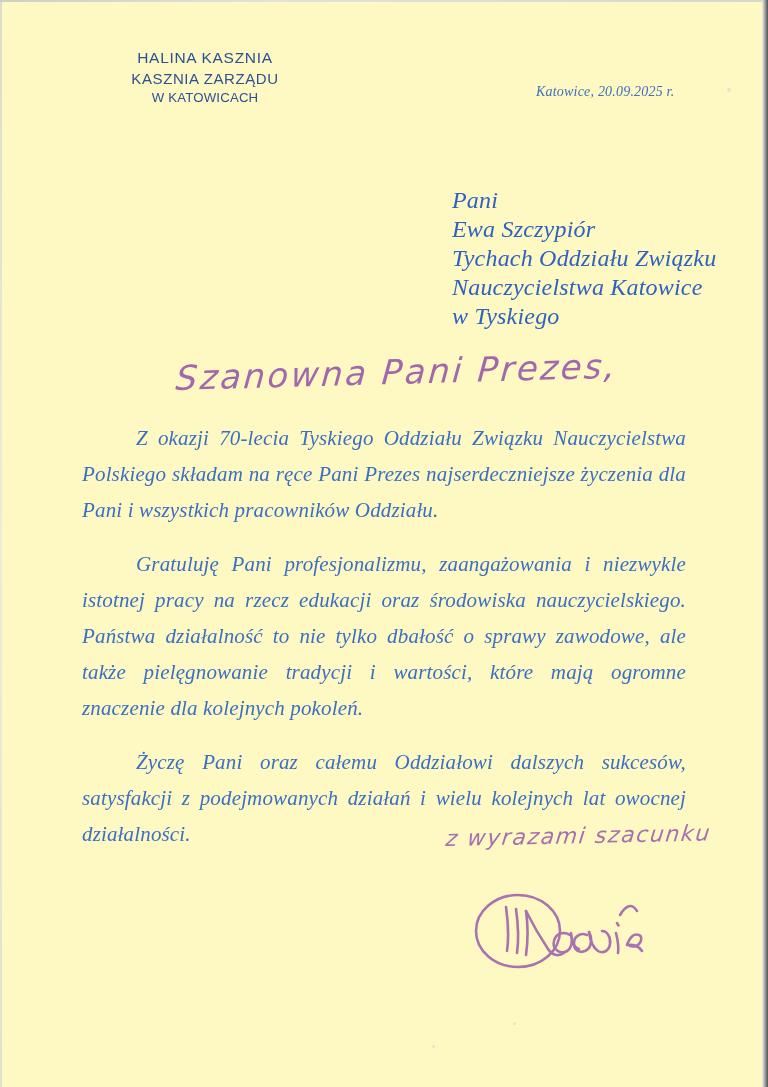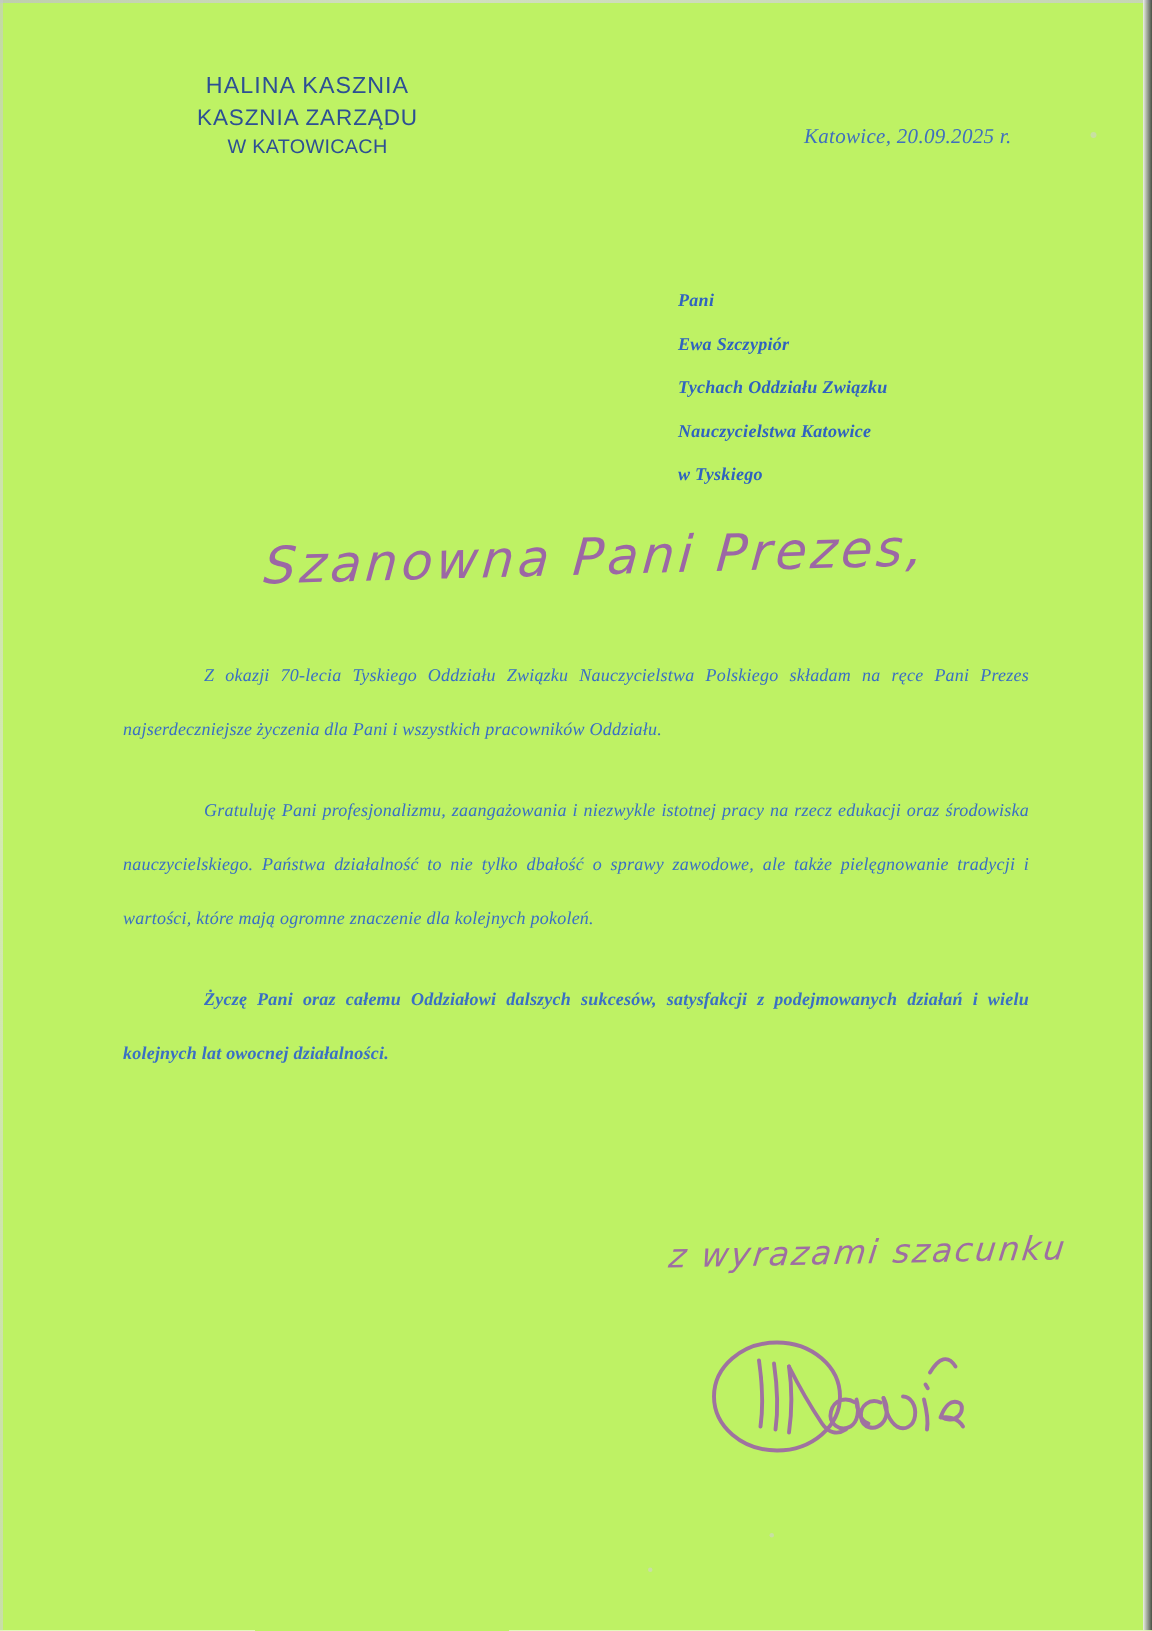--- a/index.html
+++ b/index.html
@@ -7,21 +7,21 @@
     margin: 0;
     padding: 0;
     background: #ffffff;
   }
 
   .page {
     position: relative;
     width: 768px;
     height: 1087px;
     margin: 0 auto;
-    background: #bef264;
+    background: #fef9c3;
     overflow: hidden;
     font-family: "Liberation Serif", "DejaVu Serif", serif;
     box-sizing: border-box;
   }
 
   
   .scan-edge-top {
     position: absolute;
     top: 0; left: 0; right: 0;
     height: 2px;
@@ -81,22 +81,22 @@
     white-space: nowrap;
   }
 
   
   .addressee {
     position: absolute;
     left: 452px;
     top: 186px;
     color: #2f62c0;
     font-style: italic;
-    font-weight: bold;
-    font-size: 12px;
+    font-weight: normal;
+    font-size: 24px;
     line-height: 29px;
     letter-spacing: 0.2px;
     white-space: nowrap;
   }
   .addressee span { display: block; }
 
   
   .hand {
     position: absolute;
     color: #9a5cab;
@@ -121,34 +121,34 @@
     font-size: 22px;
     letter-spacing: 1.6px;
     transform: rotate(-1.2deg) skewX(-8deg);
     opacity: 0.88;
   }
 
   
   .body-text {
     position: absolute;
     left: 82px;
-    top: 432px;
+    top: 420px;
     width: 604px;
     color: #3a6fc4;
     font-style: italic;
-    font-size: 12px;
+    font-size: 21px;
     line-height: 36px;
     text-align: justify;
     letter-spacing: 0.15px;
   }
   .body-text p {
     margin: 0 0 18px 0;
     text-indent: 54px;
   }
-  .body-text p:last-child { margin-bottom: 0; font-weight: bold; }
+  .body-text p:last-child { margin-bottom: 0; }
 
   
   .signature {
     position: absolute;
     left: 470px;
     top: 885px;
     width: 210px;
     height: 90px;
   }
   .signature svg { display: block; width: 100%; height: 100%; }

